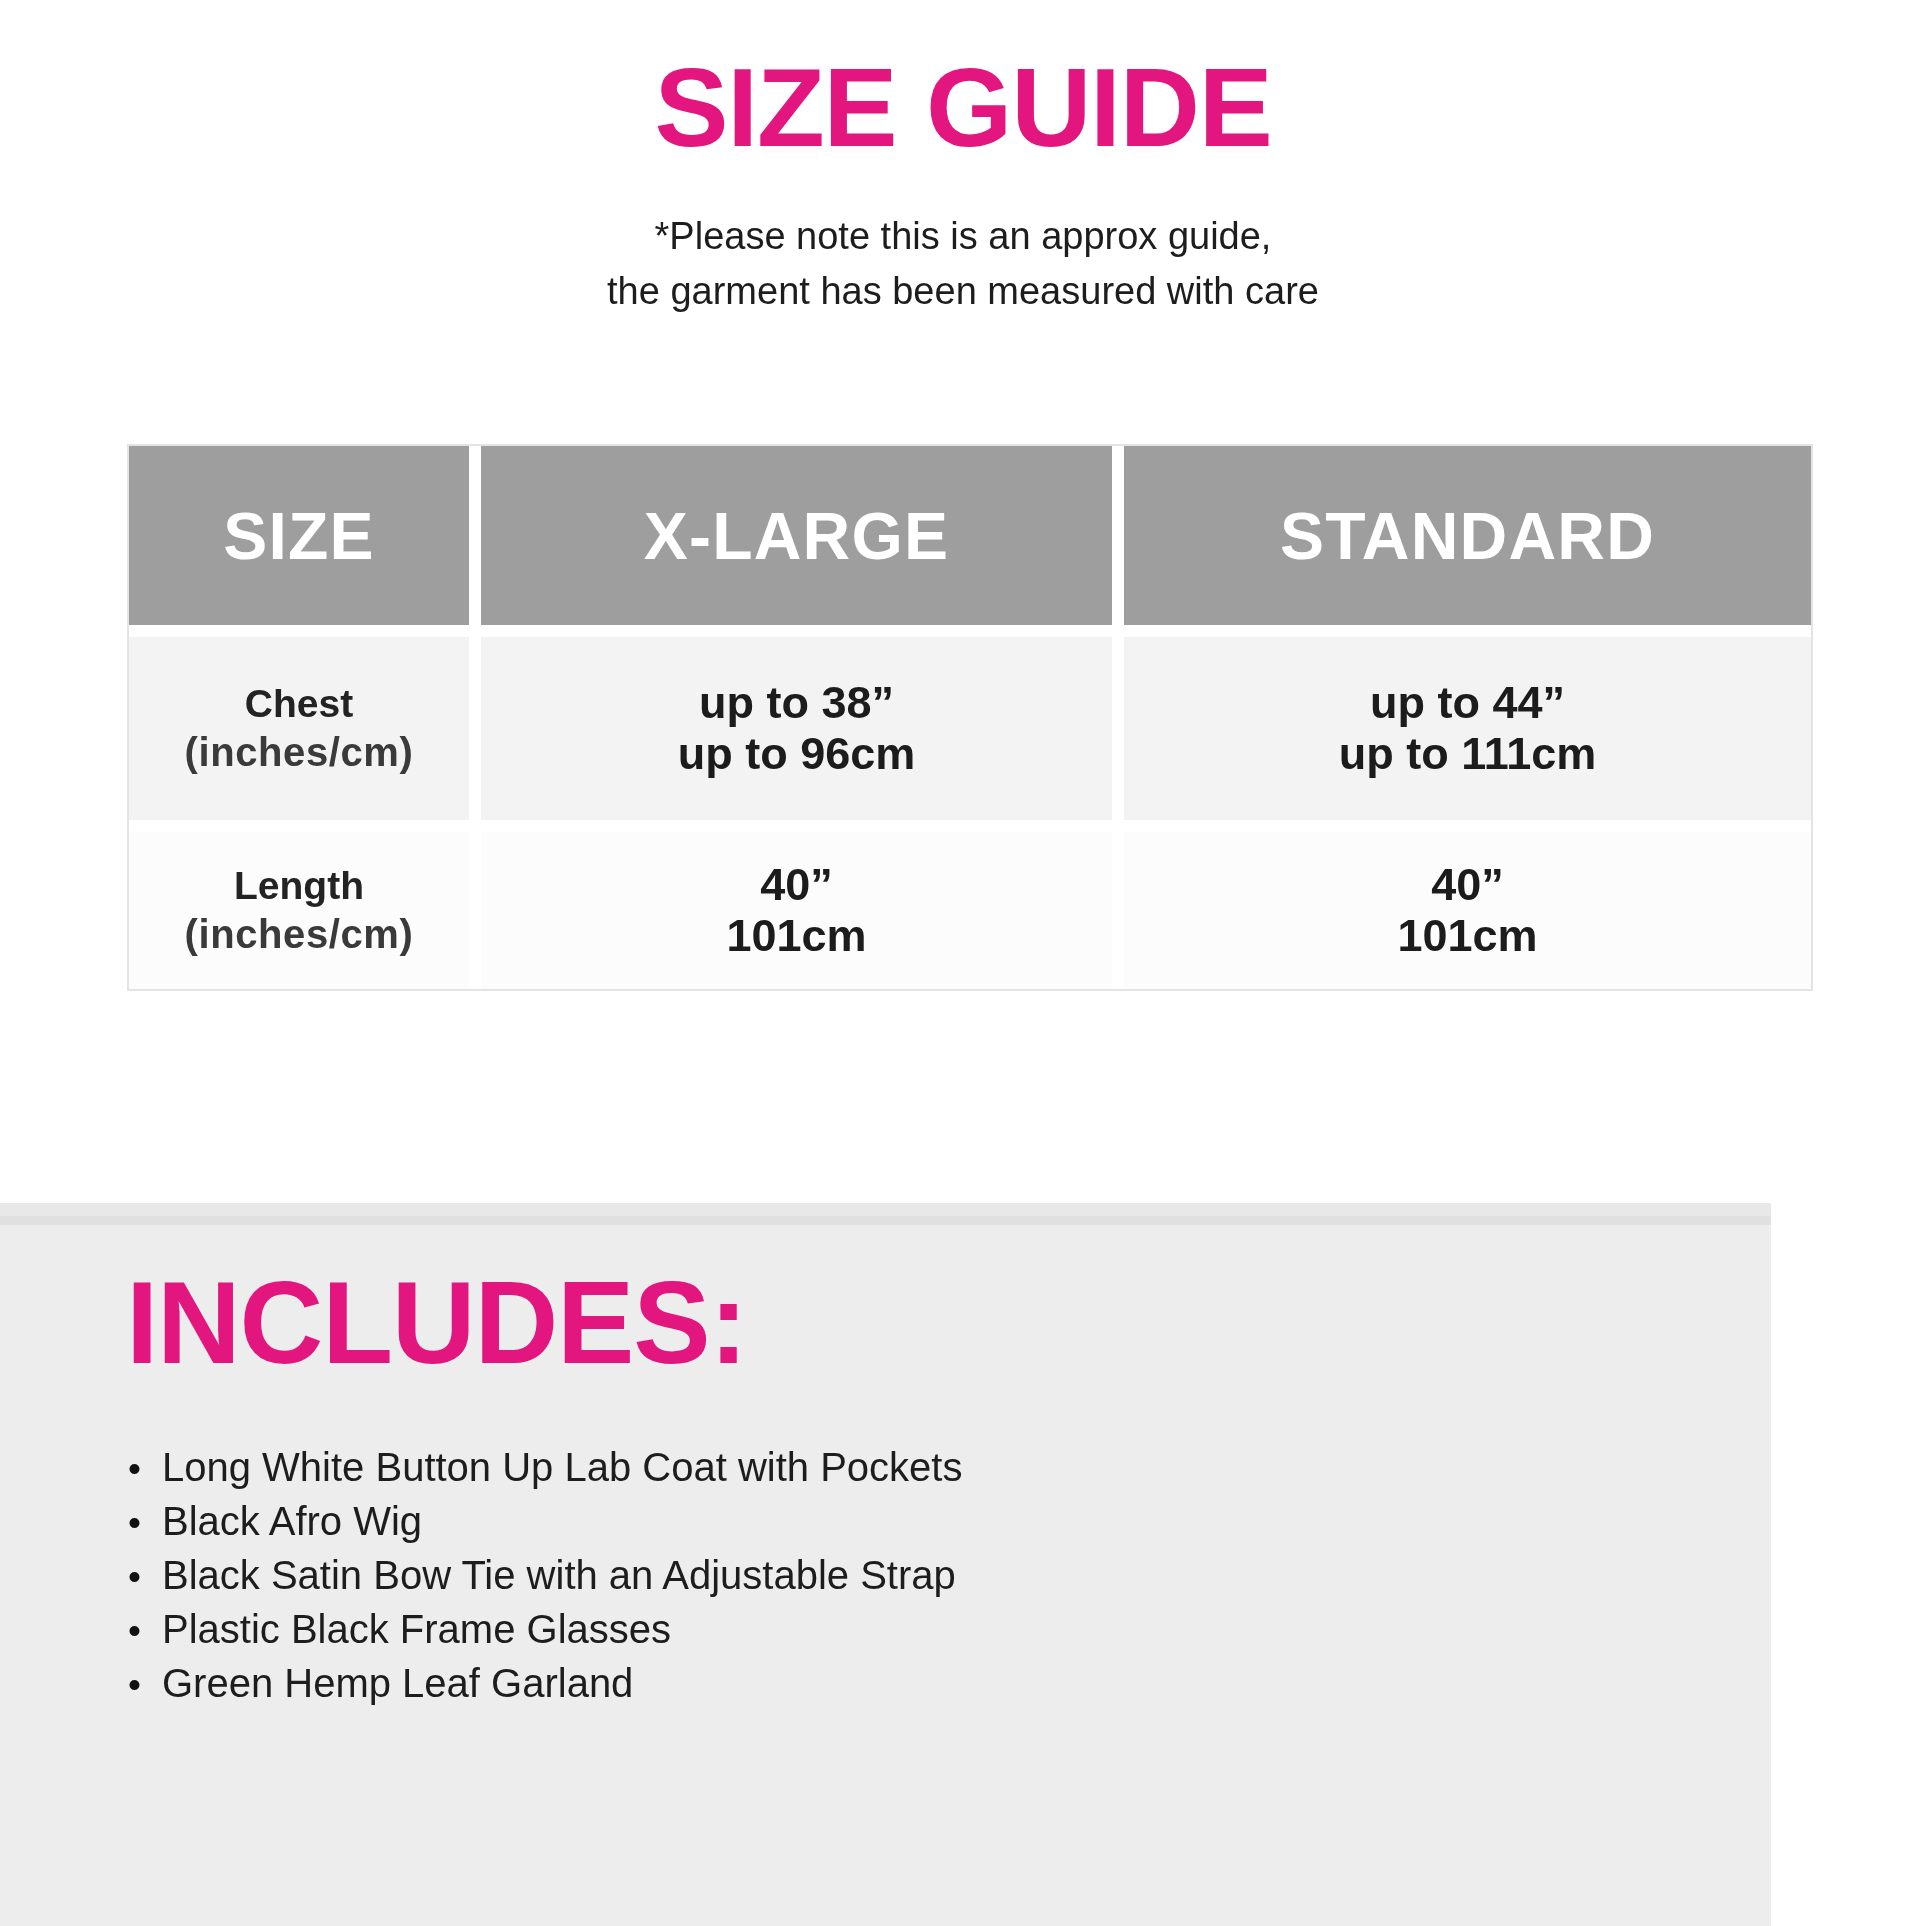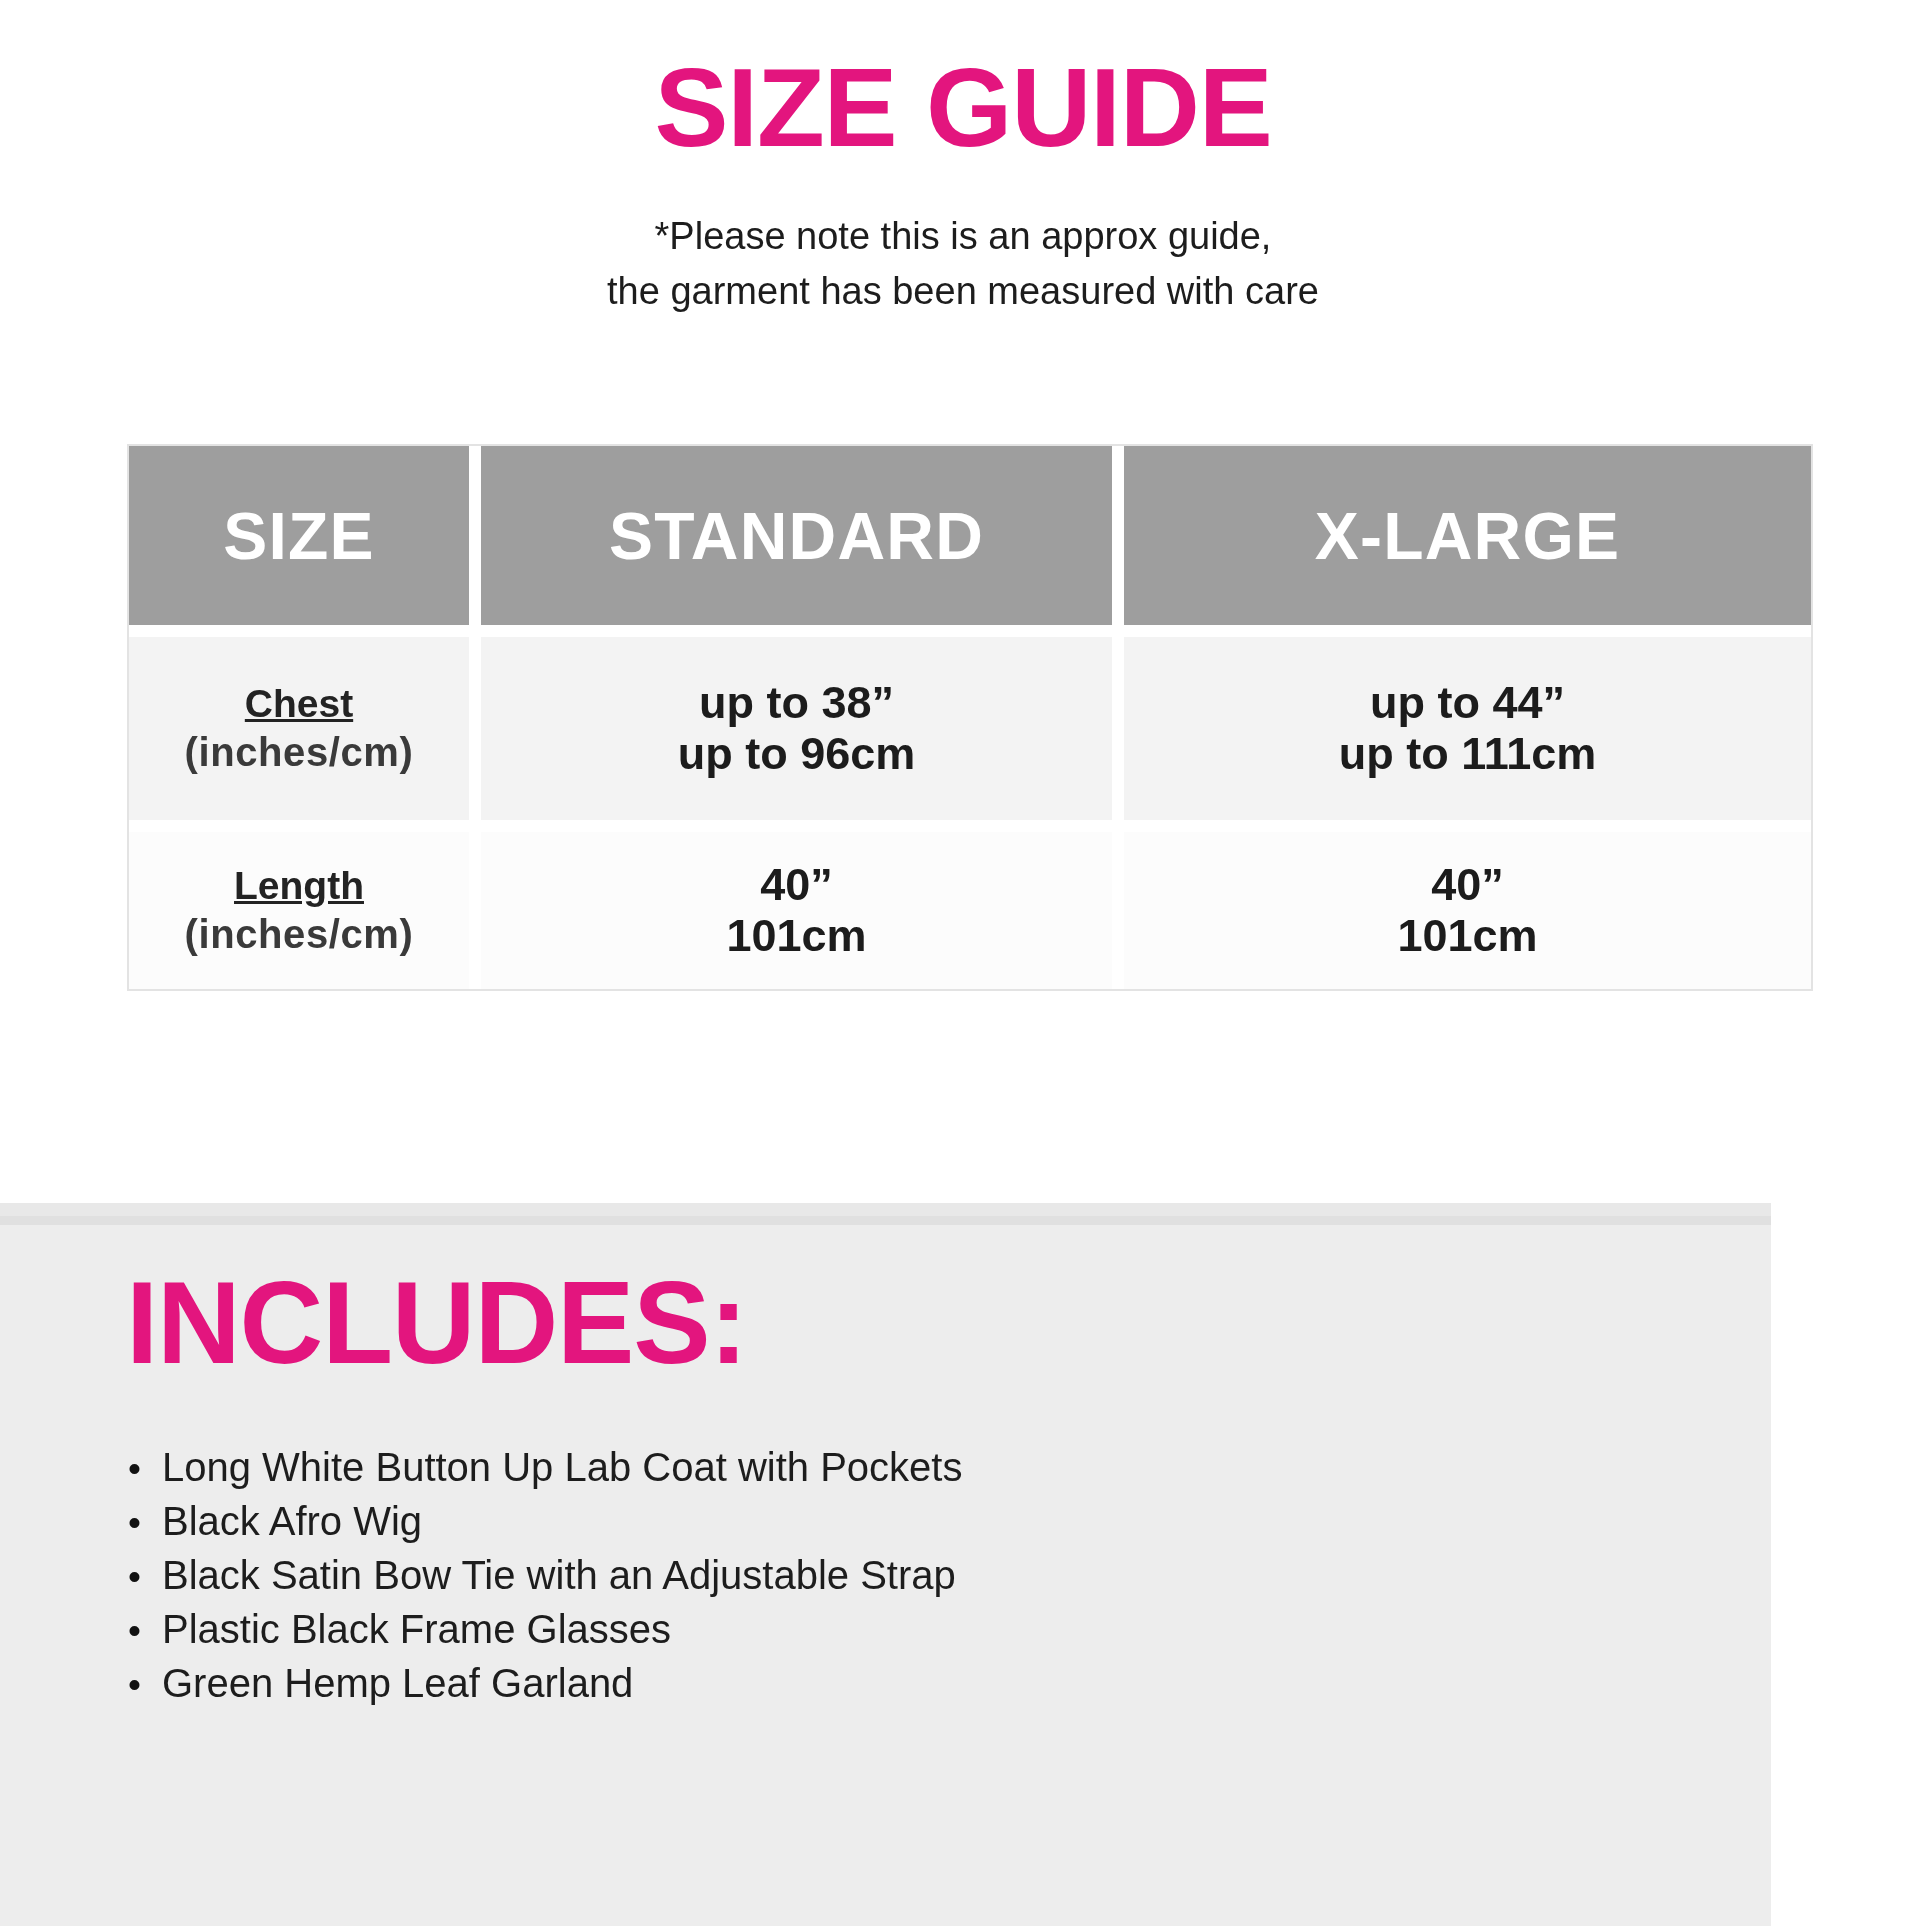--- a/index.html
+++ b/index.html
@@ -46,21 +46,21 @@
     display:flex;flex-direction:column;
     align-items:center;justify-content:center;
     text-align:center;
   }
   .th{
     background:var(--th-gray);
     color:#ffffff;font-weight:bold;font-size:66px;letter-spacing:1.2px;
   }
   .r1{background:var(--row1);}
   .r2{background:var(--row2);}
-  .cell .label{font-size:39px;font-weight:bold;color:#232323;line-height:1.05;text-decoration:underline;}
+  .cell .label{font-size:39px;font-weight:bold;color:#232323;line-height:1.05;}
   .cell .sublabel{font-size:40px;font-weight:bold;color:#3a3a3a;margin-top:7px;line-height:1.05;letter-spacing:0.6px;}
   .cell .val{font-size:45px;font-weight:bold;color:#1c1c1c;line-height:1.13;}
 
   
   .includes-section{
     position:absolute;left:0;top:1203px;width:1771px;height:723px;
     background:var(--includes-bg);
   }
   .band1{position:absolute;top:0;left:0;width:100%;height:12.7px;background:#e8e8e8;}
   .band2{position:absolute;top:12.7px;left:0;width:100%;height:9.8px;background:#e0e0e0;}
@@ -88,22 +88,22 @@
 
   <h1 class="page-title">SIZE GUIDE</h1>
 
   <p class="note">
     <span>*Please note this is an approx guide,</span><br>
     <span>the garment has been measured with care</span>
   </p>
 
   <div class="size-table">
     <div class="cell th">SIZE</div>
+    <div class="cell th">X-LARGE</div>
     <div class="cell th">STANDARD</div>
-    <div class="cell th">X-LARGE</div>
 
     <div class="cell r1">
       <span class="label">Chest</span>
       <span class="sublabel">(inches/cm)</span>
     </div>
     <div class="cell r1">
       <span class="val">up to 38”</span>
       <span class="val">up to 96cm</span>
     </div>
     <div class="cell r1">

